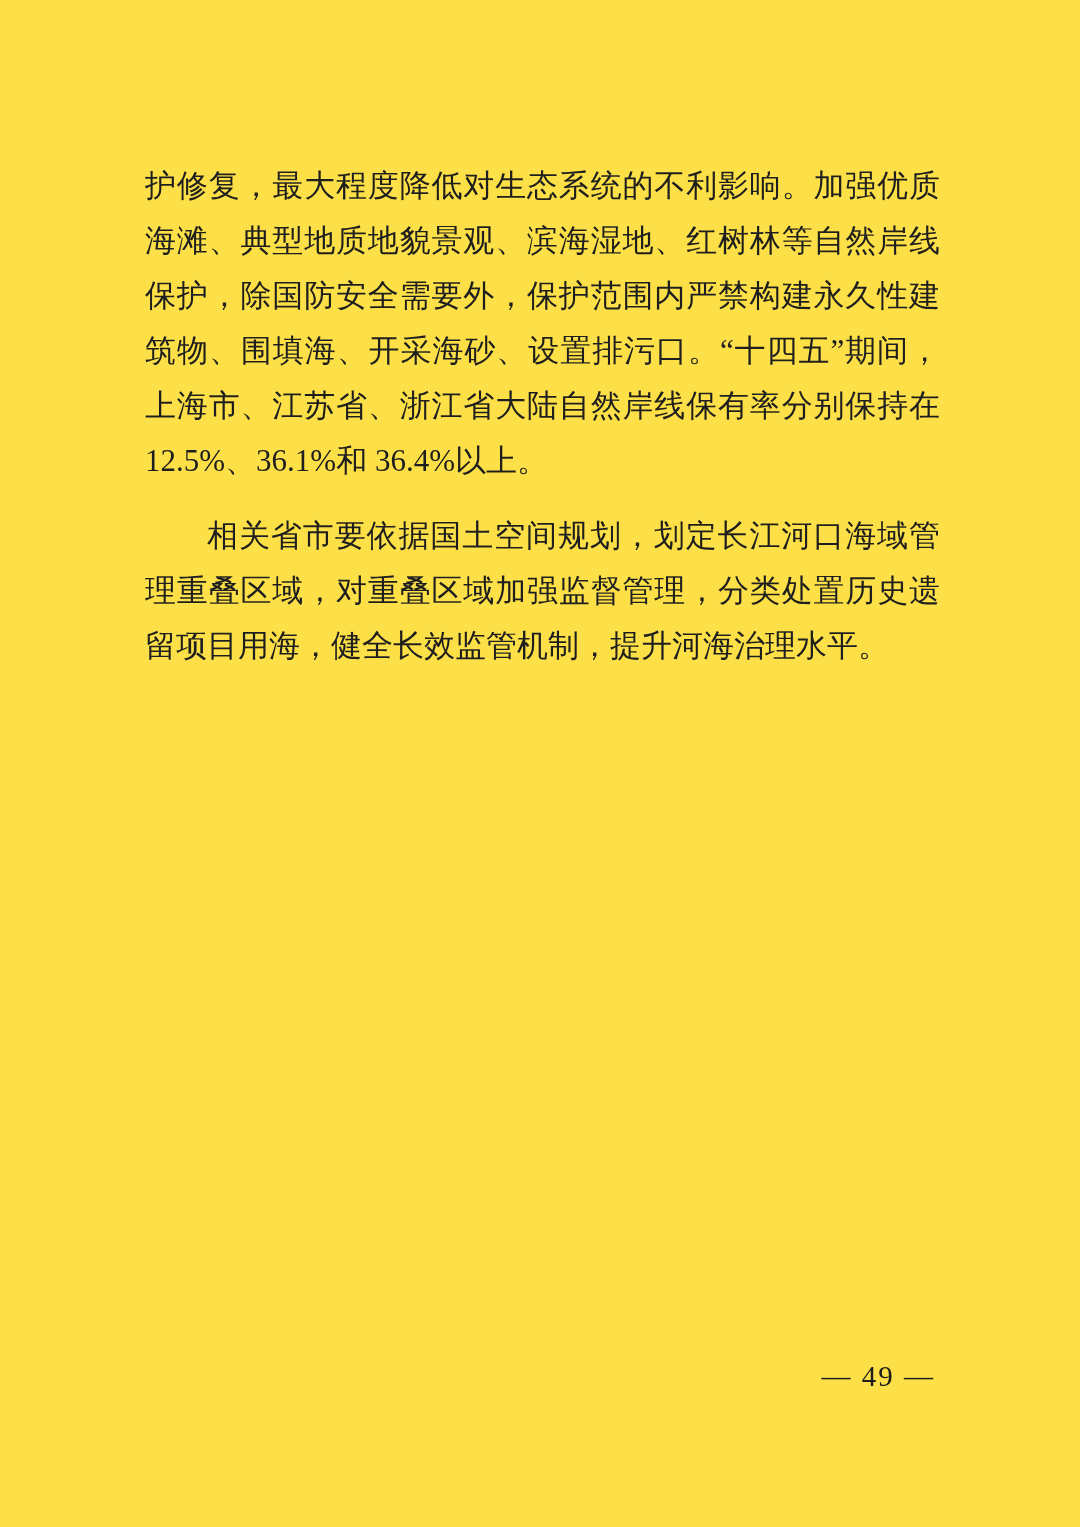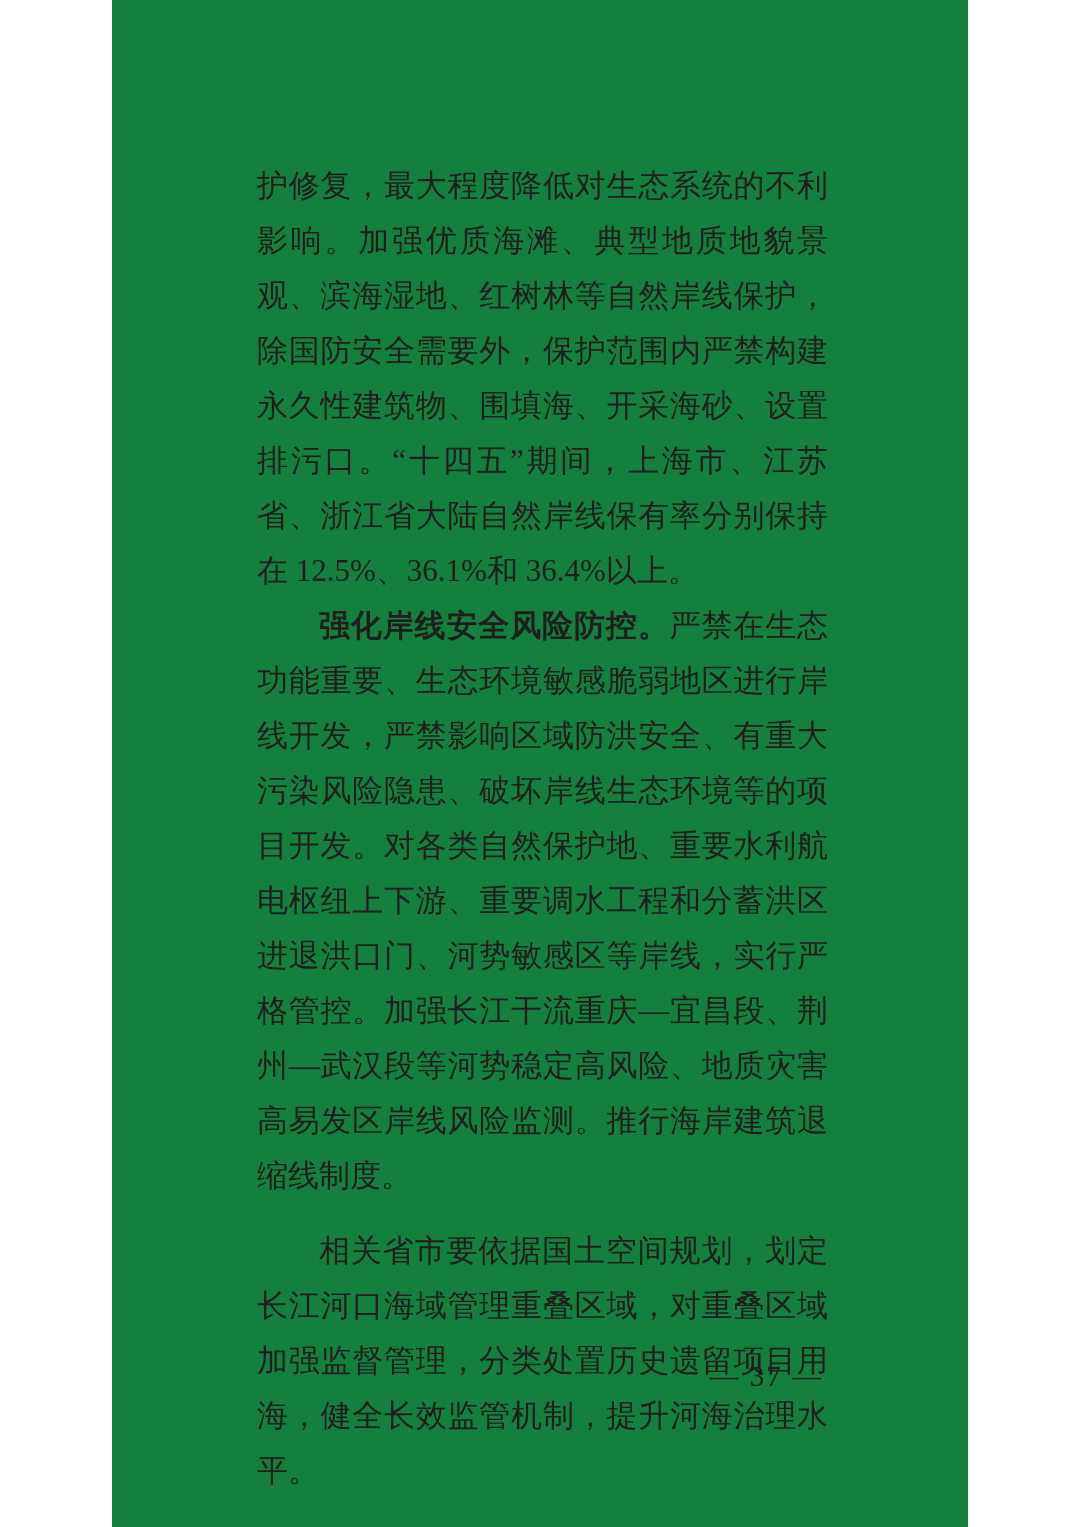--- a/index.html
+++ b/index.html
@@ -2,24 +2,24 @@
 <html lang="zh"><head>
 <meta charset="utf-8">
 <style>
   html, body {
     margin: 0;
     padding: 0;
     background: #ffffff;
   }
   .page {
     position: relative;
-    width: 856px;
+    width: 1080px;
     height: 1527px;
     margin: 0 auto;
-    background: #15803d;
+    background: #fde047;
     box-sizing: border-box;
     padding: 158px 140px 0 145px;
     color: #1e1e1e;
     font-family: "Liberation Serif", "DejaVu Serif", serif;
     overflow: hidden;
   }
   .para {
     margin: 0;
     font-size: 31px;
     line-height: 55px;
@@ -46,20 +46,19 @@
     letter-spacing: 2px;
   }
 </style>
 </head>
 <body>
 
 <div class="page">
 
   <p class="para"><span class="lead"></span><span>护修复，最大程度降低对生态系统的不利影响。加强优质海滩、典型地质地貌景观、滨海湿地、红树林等自然岸线保护，除国防安全需要外，保护范围内严禁构建永久性建筑物、围填海、开采海砂、设置排污口。“十四五”期间，上海市、江苏省、浙江省大陆自然岸线保有率分别保持在 12.5%、36.1%和 36.4%以上。</span></p>
 
-  <p class="para indent"><span class="lead">强化岸线安全风险防控。</span><span>严禁在生态功能重要、生态环境敏感脆弱地区进行岸线开发，严禁影响区域防洪安全、有重大污染风险隐患、破坏岸线生态环境等的项目开发。对各类自然保护地、重要水利航电枢纽上下游、重要调水工程和分蓄洪区进退洪口门、河势敏感区等岸线，实行严格管控。加强长江干流重庆—宜昌段、荆州—武汉段等河势稳定高风险、地质灾害高易发区岸线风险监测。推行海岸建筑退缩线制度。</span></p>
 
 
   <p class="para indent gap-before"><span class="lead"></span><span>相关省市要依据国土空间规划，划定长江河口海域管理重叠区域，对重叠区域加强监督管理，分类处置历史遗留项目用海，健全长效监管机制，提升河海治理水平。</span></p>
 
-  <div class="page-footer">— 37 —</div>
+  <div class="page-footer">— 49 —</div>
 
 </div>
 
 </body></html>

